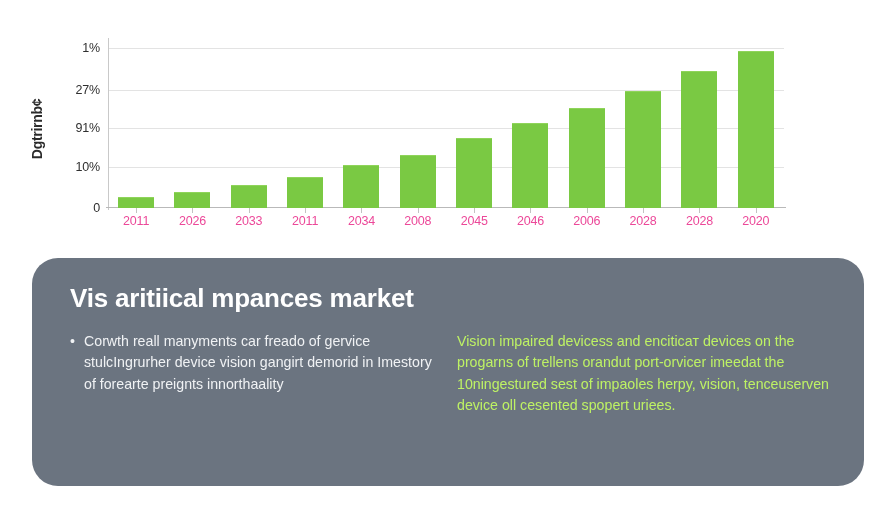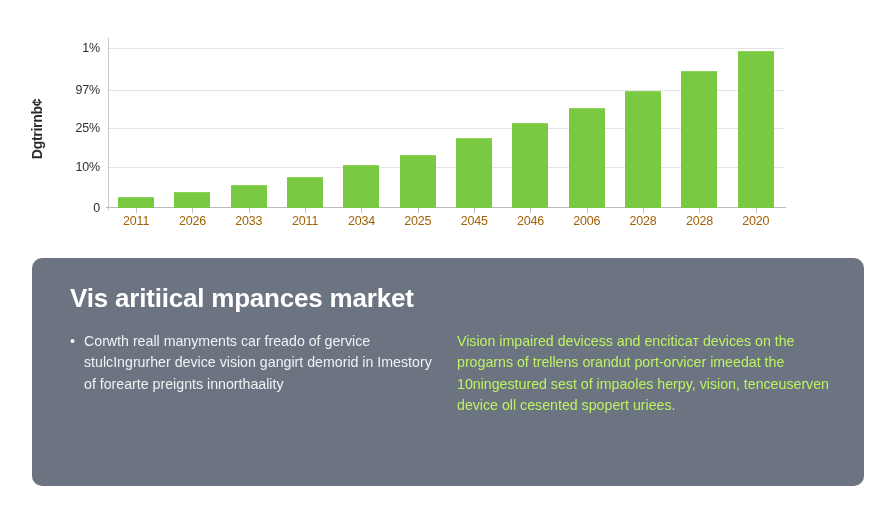--- a/index.html
+++ b/index.html
@@ -134,33 +134,33 @@
     left: 108px;
     top: 214px;
     width: 676px;
     display: flex;
     justify-content: space-around;
   }
   .xlabel {
     flex: 1 1 0;
     text-align: center;
     font-size: 12.5px;
-    color: #a16207;
+    color: #ec4899;
     letter-spacing: -0.2px;
   }
 
   
   #panel {
     position: absolute;
     left: 32px;
     top: 258px;
     width: 832px;
     height: 228px;
     background: #6b7480;
-    border-radius: 10px;
+    border-radius: 26px;
     box-sizing: border-box;
     padding: 26px 34px 20px 38px;
   }
   #panel-heading {
     color: #ffffff;
     font-size: 26px;
     font-weight: bold;
     letter-spacing: -0.2px;
     margin: 0 0 18px 0;
     line-height: 1.1;
@@ -203,22 +203,22 @@
 <body>
 
 <div id="chart-section">
 
   <div id="y-axis-title">
     <span>Dgtrirnb¢</span>
   </div>
 
   <div id="y-ticks">
     <div class="ytick" style="top:48px">1%</div>
-    <div class="ytick" style="top:90px">97%</div>
-    <div class="ytick" style="top:128px">25%</div>
+    <div class="ytick" style="top:90px">27%</div>
+    <div class="ytick" style="top:128px">91%</div>
     <div class="ytick" style="top:167px">10%</div>
     <div class="ytick" style="top:208px">0</div>
   </div>
 
   <div id="plot">
     <div id="plot-inner">
       <div class="gridline" style="top:8px"></div>
       <div class="gridline" style="top:50px"></div>
       <div class="gridline" style="top:88px"></div>
       <div class="gridline" style="top:127px"></div>
@@ -276,21 +276,21 @@
         </div>
     </div>
   </div>
 
   <div id="x-labels">
       <div class="xlabel">2011</div>
       <div class="xlabel">2026</div>
       <div class="xlabel">2033</div>
       <div class="xlabel">2011</div>
       <div class="xlabel">2034</div>
-      <div class="xlabel">2025</div>
+      <div class="xlabel">2008</div>
       <div class="xlabel">2045</div>
       <div class="xlabel">2046</div>
       <div class="xlabel">2006</div>
       <div class="xlabel">2028</div>
       <div class="xlabel">2028</div>
       <div class="xlabel">2020</div>
     </div>
 </div>
 
 <div id="panel">

